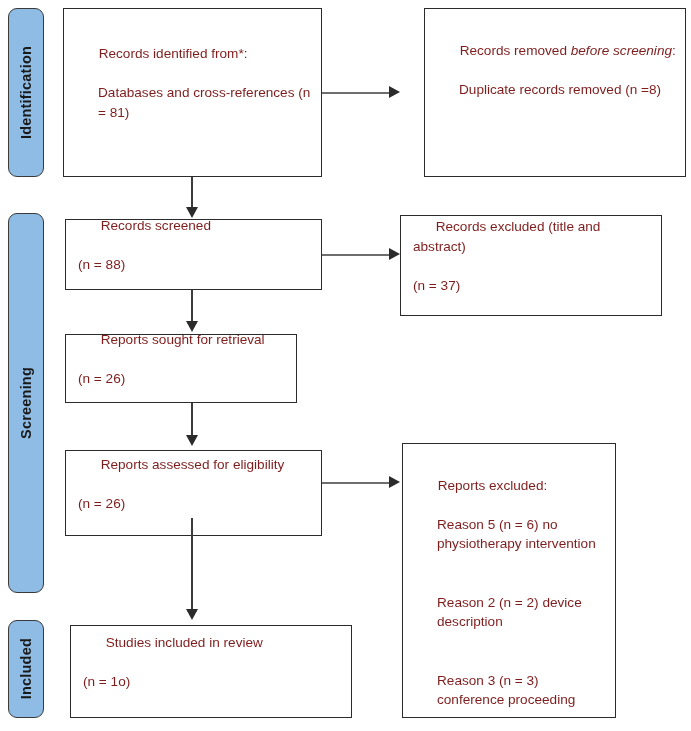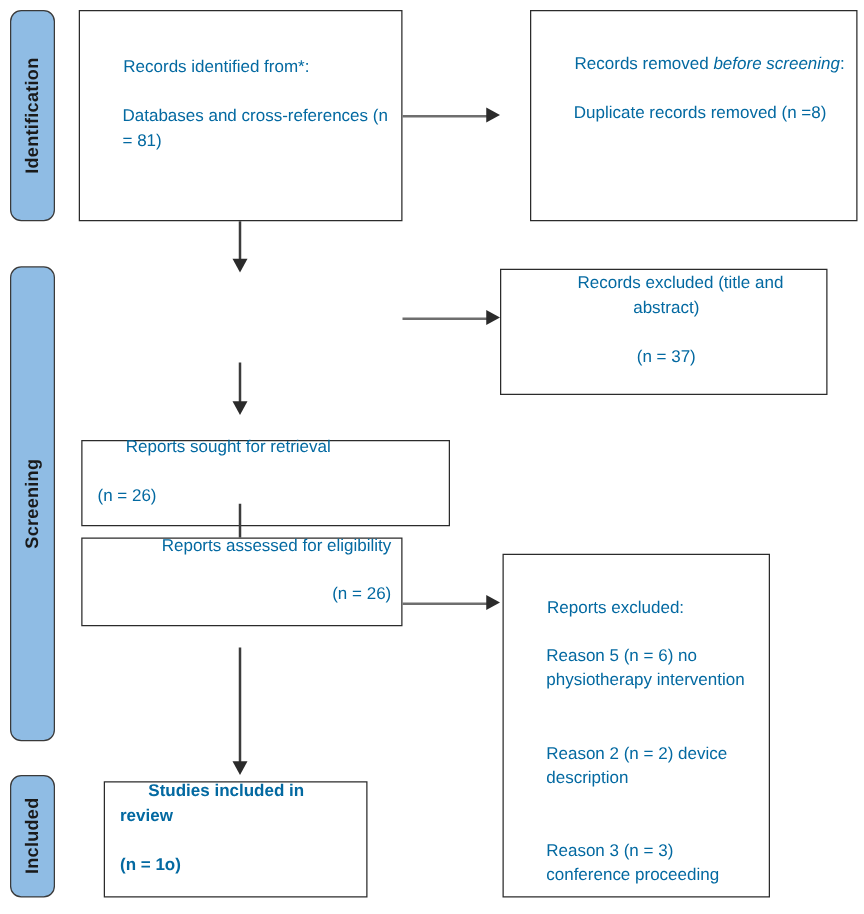--- a/index.html
+++ b/index.html
@@ -48,21 +48,21 @@
     border: 1.9px solid #2b2b2b;
     box-sizing: border-box;
     padding: 0;
   }
   .box-text {
     position: absolute;
     left: 12px;
     right: 8px;
     font-size: 13.6px;
     line-height: 19.5px;
-    color: #0369a1;
+    color: #7f1d1d;
     white-space: pre-wrap;
   }
   .box-text.vcenter {
     top: 50%;
     transform: translateY(-50%);
   }
   .box-text.vtop {
     top: 12px;
   }
   .indent-1 { display: block; padding-left: 22px; }
@@ -126,45 +126,51 @@
   <div class="box" style="left:424px; top:8px; width:262px; height:169px;">
     <div class="box-text vtop">
       <span>Records removed </span><span class="ital">before screening</span><span>:</span>
       <span class="indent-1">Duplicate records removed (n =8)</span>
     </div>
   </div>
 
   <div class="vline" style="left:191px; top:177px; width:1.6px; height:32px;"></div>
   <div class="varrow" style="left:185.5px; top:207px;"></div>
 
+  <div class="box" style="left:65px; top:219px; width:257px; height:71px;">
+    <div class="box-text vcenter">
+      <span>Records screened</span>
+      <span style="display:block">(n = 88)</span>
+    </div>
+  </div>
 
   <div class="hline" style="left:322px; top:254px; width:68px;"></div>
   <div class="harrow" style="left:389px; top:247.5px;"></div>
 
-  <div class="box" style="left:400px; top:215px; width:262px; height:101px;text-align:center;">
+  <div class="box" style="left:400px; top:215px; width:262px; height:101px;">
     <div class="box-text vcenter">
       <span>Records excluded (title and abstract)</span>
       <span style="display:block">(n = 37)</span>
     </div>
   </div>
 
   <div class="vline" style="left:191px; top:290px; width:1.6px; height:33px;"></div>
   <div class="varrow" style="left:185.5px; top:321px;"></div>
 
-  <div class="box" style="left:65px; top:334px; width:295px; height:69px;margin-top:18px;">
+  <div class="box" style="left:65px; top:334px; width:232px; height:69px;">
     <div class="box-text vcenter">
       <span>Reports sought for retrieval</span>
       <span style="display:block">(n = 26)</span>
     </div>
   </div>
 
   <div class="vline" style="left:191px; top:403px; width:1.6px; height:34px;"></div>
   <div class="varrow" style="left:185.5px; top:435px;"></div>
 
-  <div class="box" style="left:65px; top:430px; width:257px; height:71px;text-align:right;">
+  <div class="box" style="left:65px; top:450px; width:257px; height:86px;">
     <div class="box-text vcenter">
       <span>Reports assessed for eligibility</span>
       <span style="display:block">(n = 26)</span>
     </div>
   </div>
 
   <div class="hline" style="left:322px; top:482px; width:68px;"></div>
   <div class="harrow" style="left:389px; top:475.5px;"></div>
 
   <div class="box" style="left:402px; top:443px; width:214px; height:275px;">
@@ -175,20 +181,20 @@
       <span class="indent-1">Reason 3 (n = 3) conference proceeding</span>
       
       
       
     </div>
   </div>
 
   <div class="vline" style="left:191px; top:518px; width:1.6px; height:93px;"></div>
   <div class="varrow" style="left:185.5px; top:609px;"></div>
 
-  <div class="box" style="left:83px; top:625px; width:211px; height:93px;font-weight:bold;">
+  <div class="box" style="left:70px; top:625px; width:282px; height:93px;">
     <div class="box-text vcenter">
       <span>Studies included in review</span>
       <span style="display:block">(n = 1o)</span>
     </div>
   </div>
 
 </div>
 
 </body></html>

